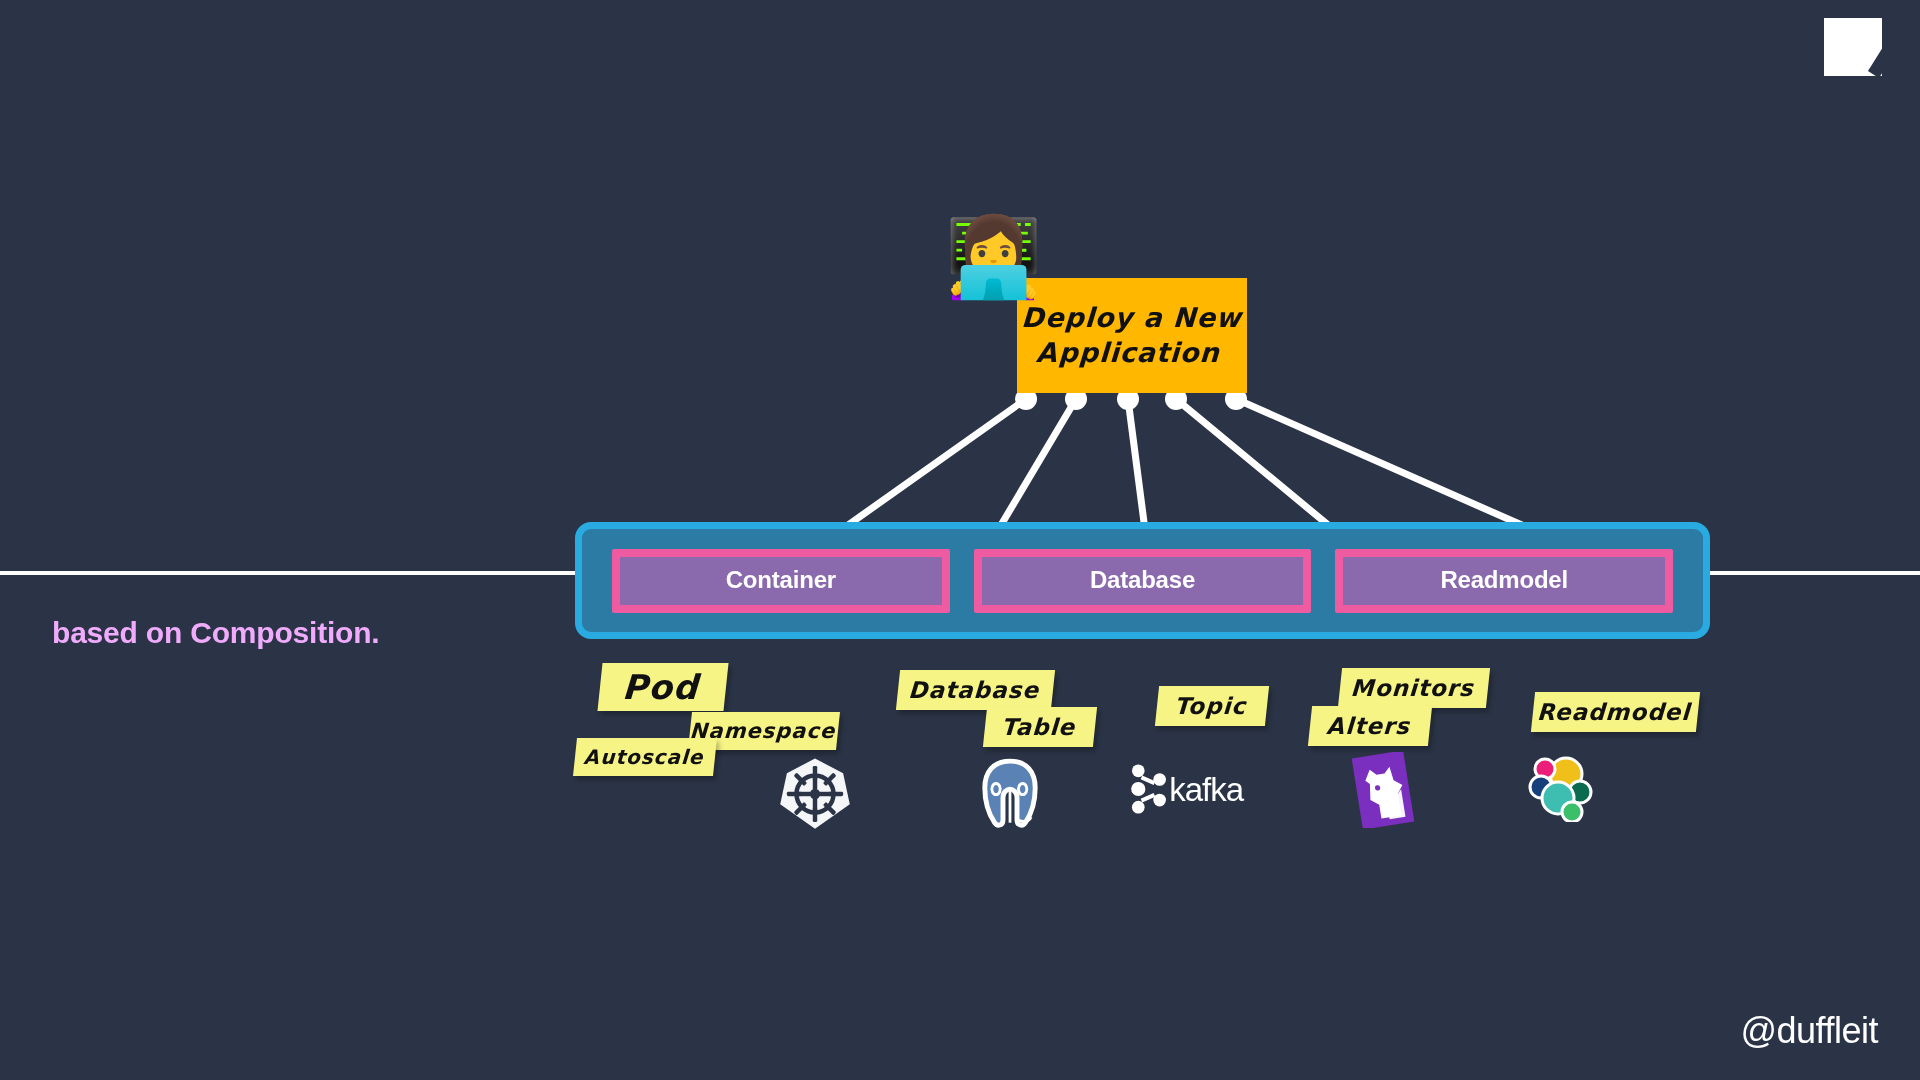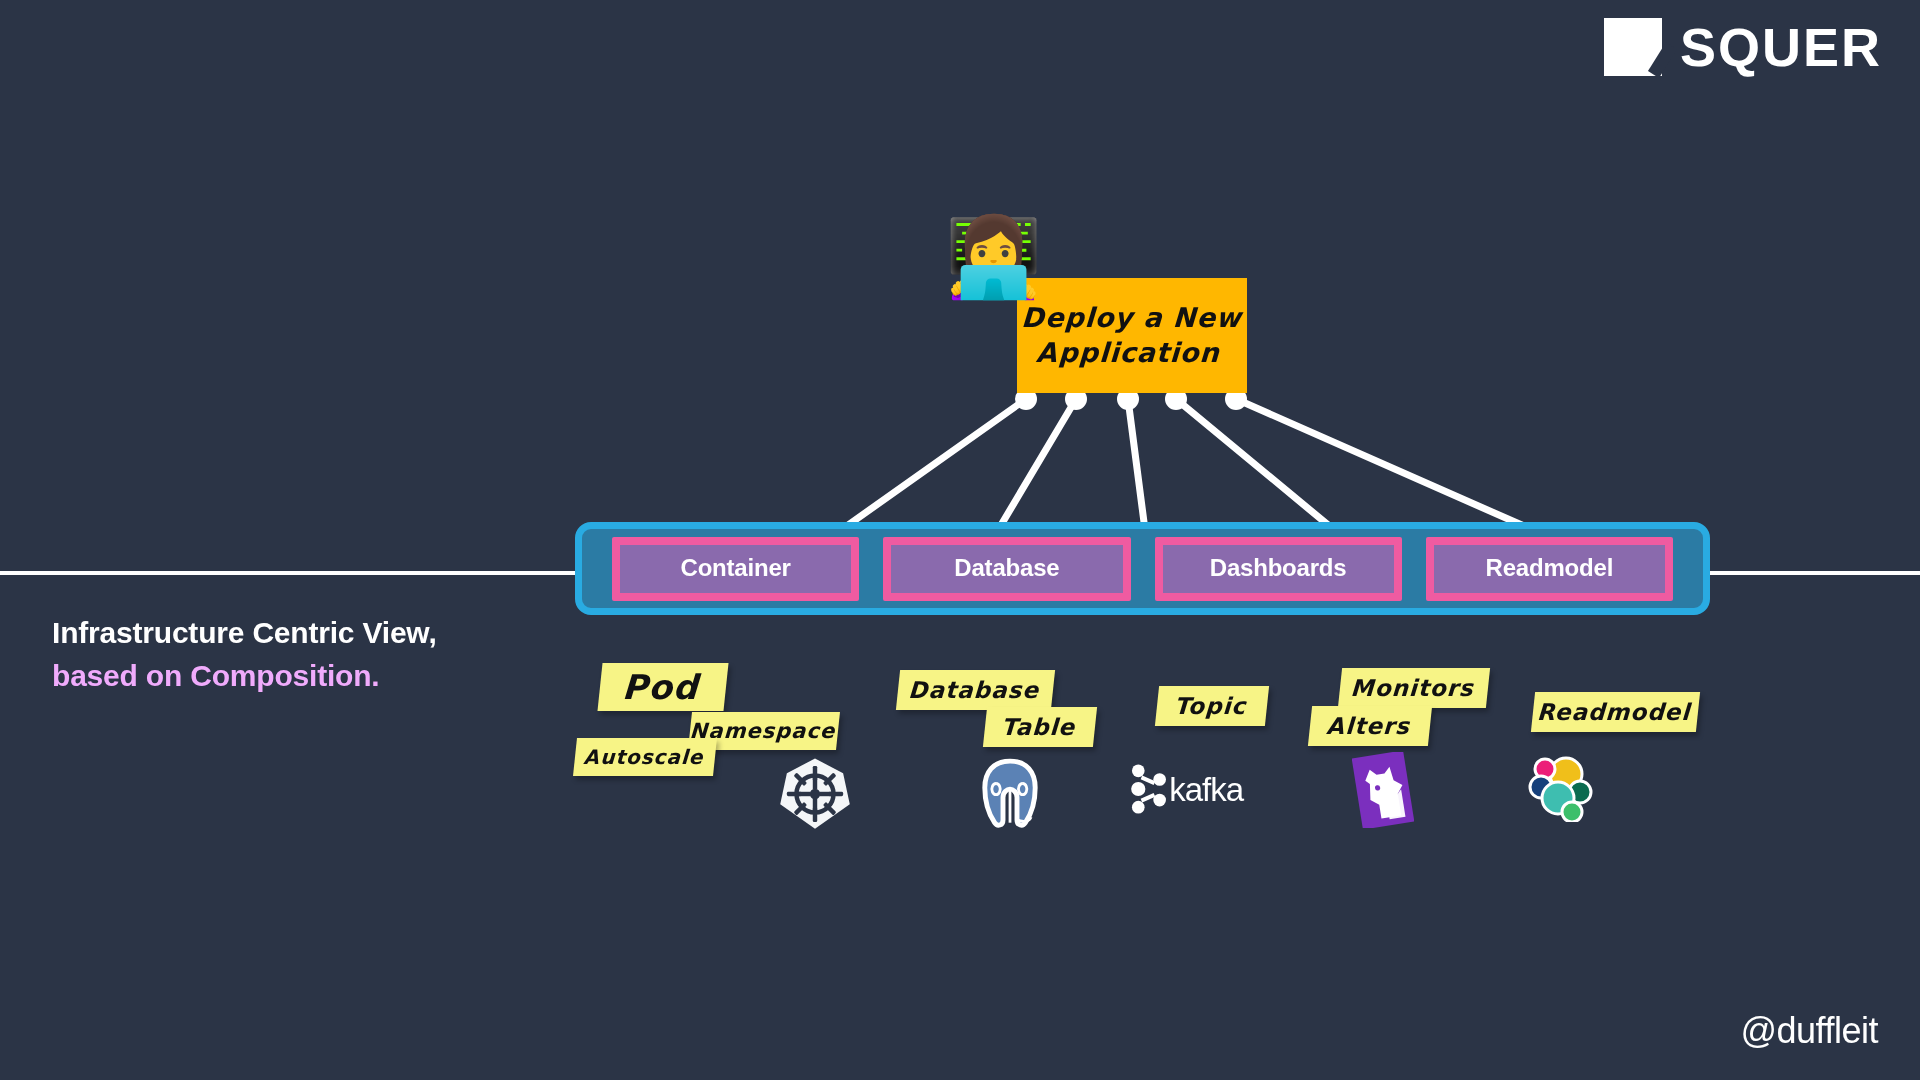--- a/index.html
+++ b/index.html
@@ -120,21 +120,21 @@
     pointer-events: none;
   }
 
   
   .group-box {
     position: absolute;
     left: 575px;
     top: 522px;
     width: 1545px;
     max-width: 1542px;
-    height: 93px;
+    height: 117px;
     box-sizing: border-box;
     background: #2b7ba4;
     border: 7px solid #29abe2;
     border-radius: 16px;
     z-index: 4;
     display: flex;
     align-items: center;
     gap: 24px;
     padding: 0 30px;
     width: 1135px;
@@ -206,27 +206,25 @@
 </style>
 </head>
 <body>
 
 <div class="slide">
 
   <div class="brand">
     <div class="brand-mark">
       <div class="slash"></div>
     </div>
-    <div class="brand-name">SQUER</div>
   </div>
 
   <div class="hrule"></div>
 
   <div class="caption">
-    <div class="caption-line white">Infrastructure Centric View,</div>
     <div class="caption-line blue">based on Composition.</div>
   </div>
 
   <svg class="connectors" viewBox="0 0 1920 1080" width="1920" height="1080">
     <g stroke="#ffffff" stroke-width="7" stroke-linecap="round" fill="none">
       <line x1="1026" y1="399" x2="803" y2="557"></line>
       <line x1="1076" y1="399" x2="988" y2="547"></line>
       <line x1="1128" y1="399" x2="1148" y2="553"></line>
       <line x1="1176" y1="399" x2="1362" y2="553"></line>
       <line x1="1236" y1="399" x2="1576" y2="549"></line>
@@ -255,23 +253,20 @@
   </div>
 
   <div class="group-box">
     <div class="chip">
       <div class="chip-inner">Container</div>
     </div>
     <div class="chip">
       <div class="chip-inner">Database</div>
     </div>
     <div class="chip">
-      <div class="chip-inner">Dashboards</div>
-    </div>
-    <div class="chip">
       <div class="chip-inner">Readmodel</div>
     </div>
   </div>
 
   <div class="sticky" style="left:600px; top:663px; width:126px; height:48px; font-size:34px;">
     <span>Pod</span>
   </div>
   <div class="sticky" style="left:690px; top:712px; width:148px; height:38px; font-size:21px;">
     <span>Namespace</span>
   </div>

